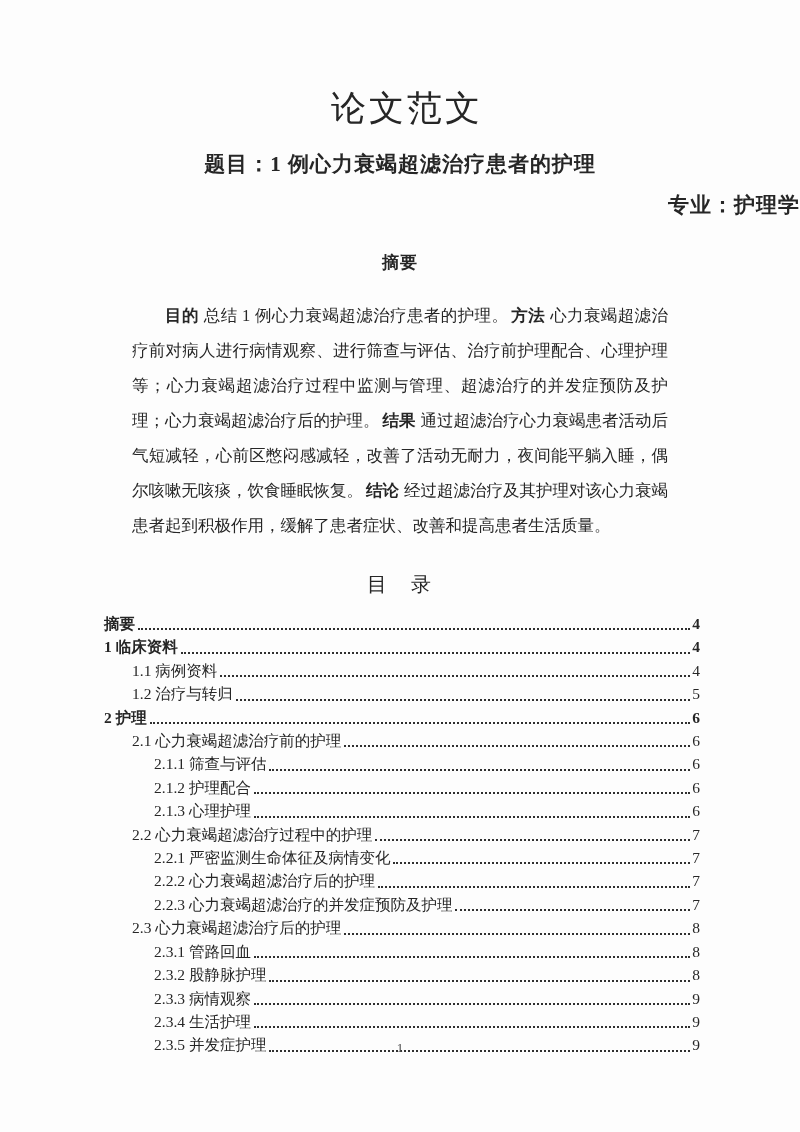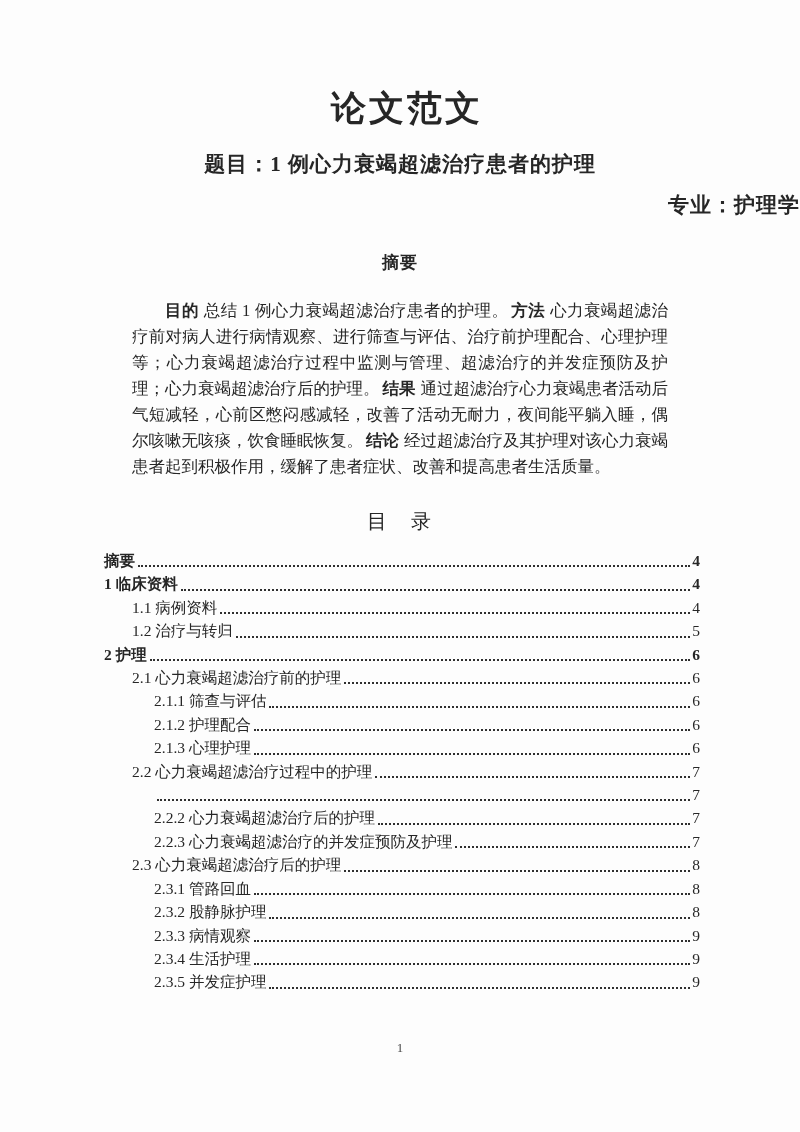--- a/index.html
+++ b/index.html
@@ -12,21 +12,21 @@
     box-sizing: border-box;
     padding-top: 88px;
     overflow: hidden;
     font-family: "Liberation Serif", "DejaVu Serif", serif;
     color: #262626;
   }
   .doc-title {
     margin: 0;
     text-align: center;
     font-size: 35px;
-    font-weight: 700;
+    font-weight: 400;
     letter-spacing: 3px;
     line-height: 1.2;
     padding-left: 14px;
   }
   .doc-topic {
     margin: 20px 0 0 0;
     text-align: center;
     font-size: 21px;
     font-weight: 700;
     letter-spacing: 1px;
@@ -42,21 +42,21 @@
     margin: 32px 0 0 0;
     text-align: center;
     font-size: 17px;
     font-weight: 700;
     letter-spacing: 1px;
   }
   .abstract-body {
     width: 536px;
     margin: 24px auto 0 auto;
     font-size: 16.5px;
-    line-height: 26px;
+    line-height: 35px;
     text-align: justify;
     text-indent: 33px;
   }
   .abstract-body .seg-label {
     font-weight: 700;
     margin-right: 5px;
   }
   .abstract-body .seg + .seg .seg-label { margin-left: 3px; }
   .keywords-line {
     width: 536px;
@@ -169,20 +169,21 @@
         <span class="toc-label">2.1.3 心理护理</span>
         <span class="dots"></span>
         <span class="toc-page">6</span>
       </div>
     <div class="toc-row l2">
         <span class="toc-label">2.2 心力衰竭超滤治疗过程中的护理</span>
         <span class="dots"></span>
         <span class="toc-page">7</span>
       </div>
     <div class="toc-row l3">
+        <span class="toc-label">2.2.1 严密监测生命体征及病情变化</span>
         <span class="dots"></span>
         <span class="toc-page">7</span>
       </div>
     <div class="toc-row l3">
         <span class="toc-label">2.2.2 心力衰竭超滤治疗后的护理</span>
         <span class="dots"></span>
         <span class="toc-page">7</span>
       </div>
     <div class="toc-row l3">
         <span class="toc-label">2.2.3 心力衰竭超滤治疗的并发症预防及护理</span>

